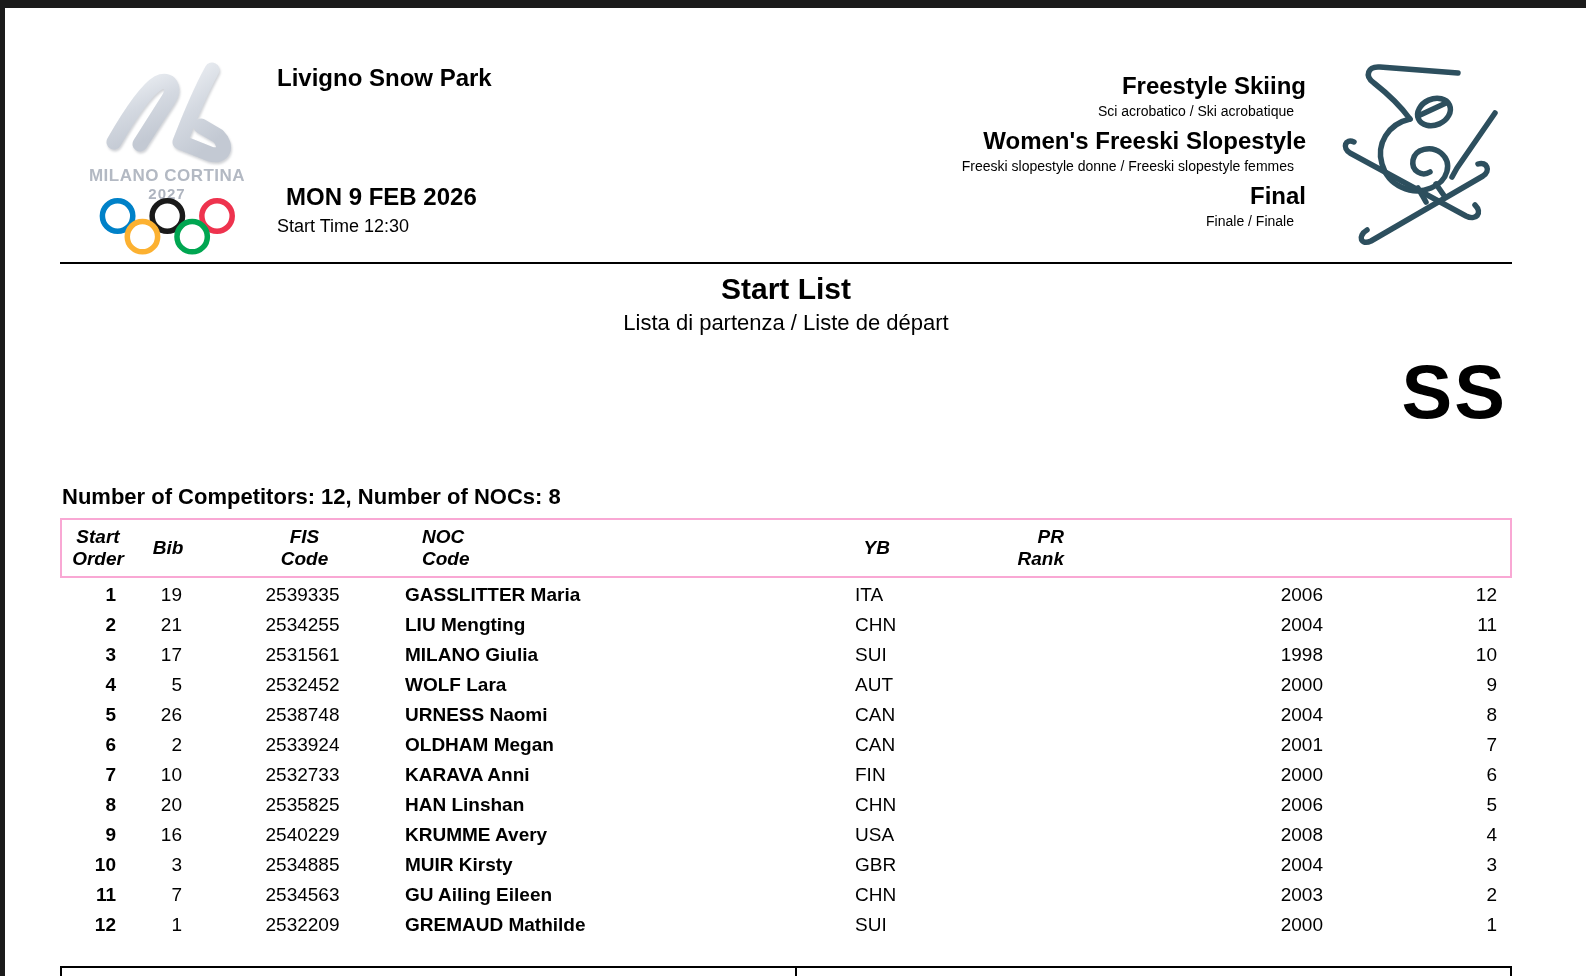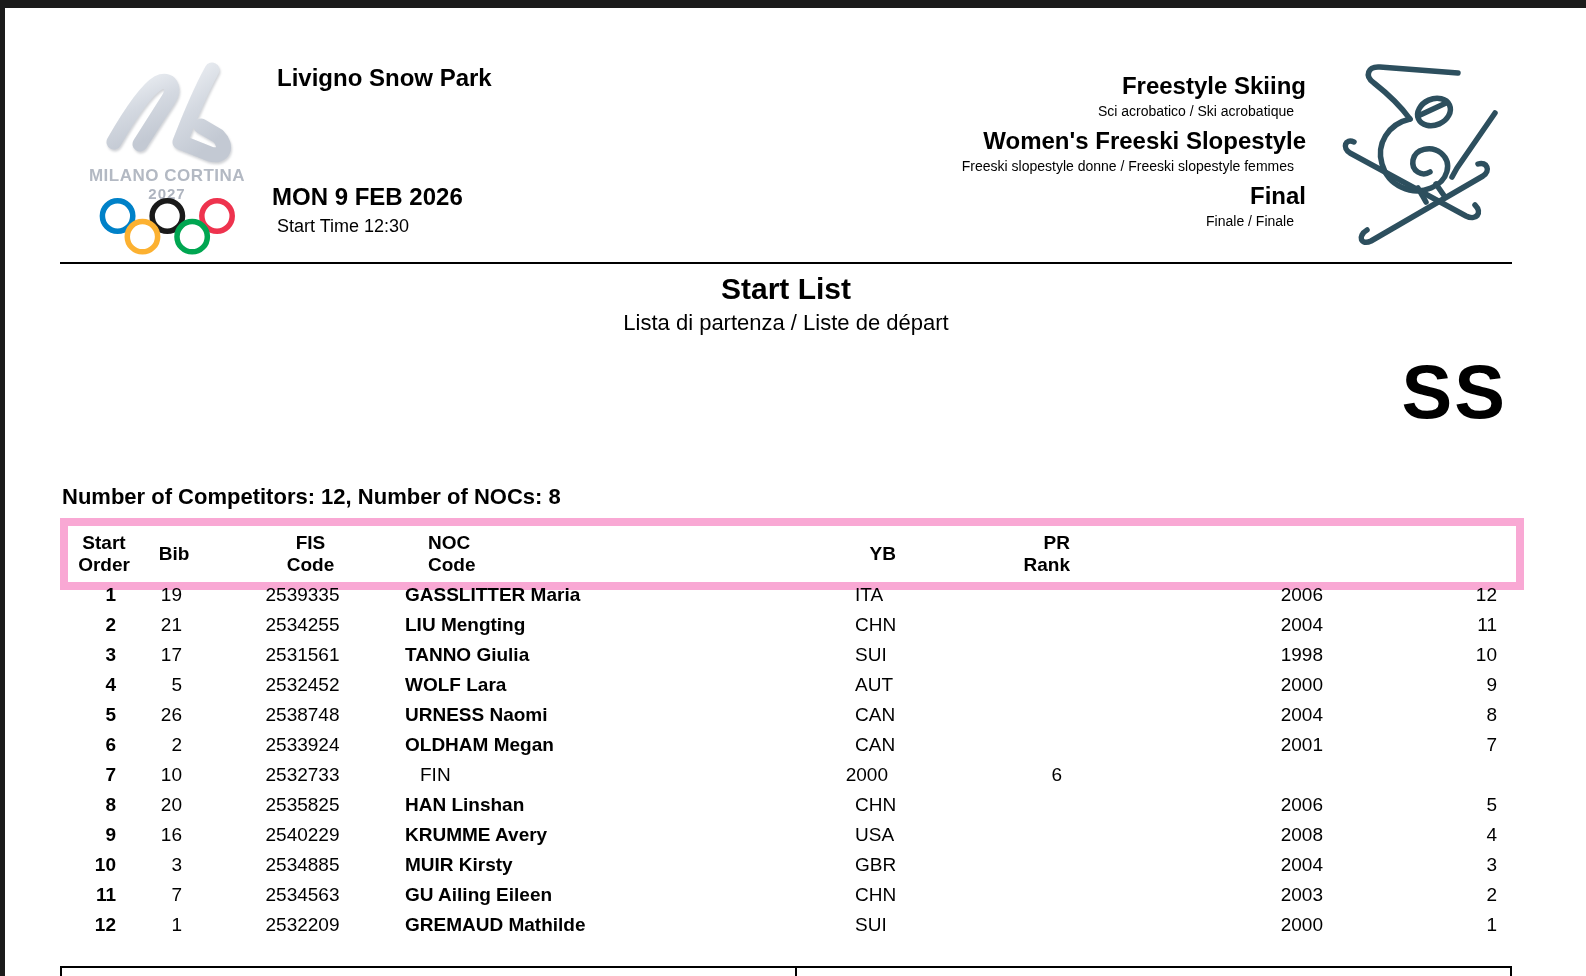--- a/index.html
+++ b/index.html
@@ -4,37 +4,37 @@
 <style>
   html,body{margin:0;padding:0;}
   body{font-family:"Liberation Sans", sans-serif; background:#ffffff;}
   .page{position:relative;width:1586px;height:976px;background:#fff;overflow:hidden;color:#000;}
   .top-edge{position:absolute;left:0;top:0;width:1586px;height:8px;background:#1b1b1b;}
   .left-edge{position:absolute;left:0;top:0;width:5px;height:976px;background:#1b1b1b;}
 
   
   .logo-block{position:absolute;left:72px;top:58px;width:190px;height:198px;}
   .venue{position:absolute;left:277px;top:64px;font-size:24px;font-weight:bold;}
-  .date{position:absolute;left:272px;top:183px;font-size:24px;font-weight:bold;}
+  .date{position:absolute;left:286px;top:183px;font-size:24px;font-weight:bold;}
   .start-time{position:absolute;left:277px;top:216px;font-size:18px;}
   .event-block{position:absolute;right:280px;top:74px;width:620px;text-align:right;line-height:1;}
   .event-block .big{font-size:24px;font-weight:bold;margin:0 0 6px 0;}
   .event-block .sub{font-size:14px;margin:0 12px 11px 0;}
   .pictogram{position:absolute;left:1334px;top:56px;width:172px;height:200px;}
 
   .header-rule{position:absolute;left:60px;top:262px;width:1452px;height:0;border-top:2px solid #000;}
 
   .doc-title{position:absolute;left:60px;top:272px;width:1452px;text-align:center;font-size:30px;font-weight:bold;}
   .doc-subtitle{position:absolute;left:60px;top:310px;width:1452px;text-align:center;font-size:22px;}
   .doc-code{position:absolute;left:60px;top:348px;width:1447px;text-align:right;font-size:76px;font-weight:bold;letter-spacing:2px;}
 
   .summary{position:absolute;left:62px;top:484px;font-size:22px;font-weight:bold;}
 
   
-  .tbl-head{position:absolute;left:60px;top:518px;width:1448px;height:56px;border:8px solid #f9a8d4;display:flex;align-items:center;}
+  .tbl-head{position:absolute;left:60px;top:518px;width:1448px;height:56px;border:2px solid #f9a8d4;display:flex;align-items:center;font-style:italic;}
   .tbl-head .th{font-size:19px;font-weight:bold;line-height:22px;white-space:pre-line;box-sizing:border-box;}
   .tbl-body{position:absolute;left:60px;top:580px;width:1452px;}
   .row{display:flex;height:30px;line-height:30px;font-size:19px;}
   .cell{box-sizing:border-box;overflow:hidden;white-space:nowrap;}
   .c1{width:72px;text-align:center;}
   .c2{width:68px;text-align:right;padding-right:18px;}
   .c3{width:205px;text-align:center;}
   .c4{width:435px;text-align:left;}
   .c5{width:300px;text-align:left;padding-left:15px;}
   .c6{width:190px;text-align:right;padding-right:7px;}
@@ -151,21 +151,21 @@
         <div class="cell c4">LIU Mengting</div>
         <div class="cell c5">CHN</div>
         <div class="cell c6">2004</div>
         <div class="cell c7">11</div>
       </div>
 
       <div class="row">
         <div class="cell c1">3</div>
         <div class="cell c2">17</div>
         <div class="cell c3">2531561</div>
-        <div class="cell c4">TANNO Giulia</div>
+        <div class="cell c4">MILANO Giulia</div>
         <div class="cell c5">SUI</div>
         <div class="cell c6">1998</div>
         <div class="cell c7">10</div>
       </div>
 
       <div class="row">
         <div class="cell c1">4</div>
         <div class="cell c2">5</div>
         <div class="cell c3">2532452</div>
         <div class="cell c4">WOLF Lara</div>
@@ -191,20 +191,21 @@
         <div class="cell c4">OLDHAM Megan</div>
         <div class="cell c5">CAN</div>
         <div class="cell c6">2001</div>
         <div class="cell c7">7</div>
       </div>
 
       <div class="row">
         <div class="cell c1">7</div>
         <div class="cell c2">10</div>
         <div class="cell c3">2532733</div>
+        <div class="cell c4">KARAVA Anni</div>
         <div class="cell c5">FIN</div>
         <div class="cell c6">2000</div>
         <div class="cell c7">6</div>
       </div>
 
       <div class="row">
         <div class="cell c1">8</div>
         <div class="cell c2">20</div>
         <div class="cell c3">2535825</div>
         <div class="cell c4">HAN Linshan</div>

